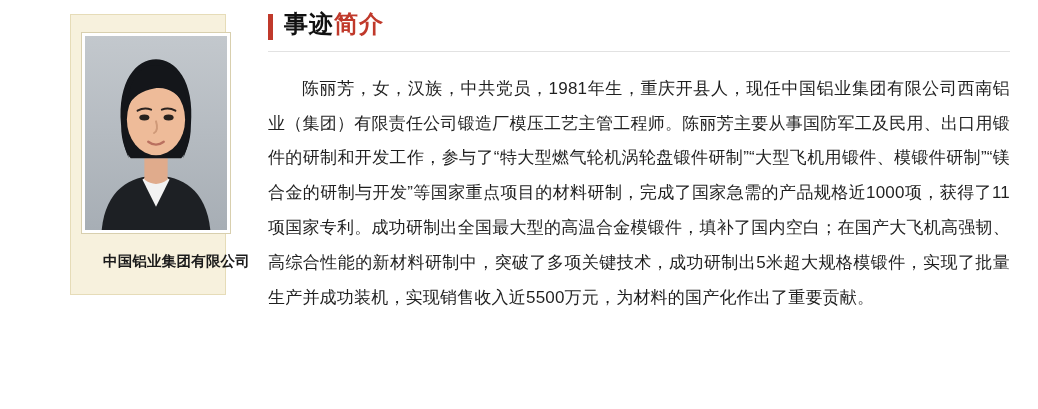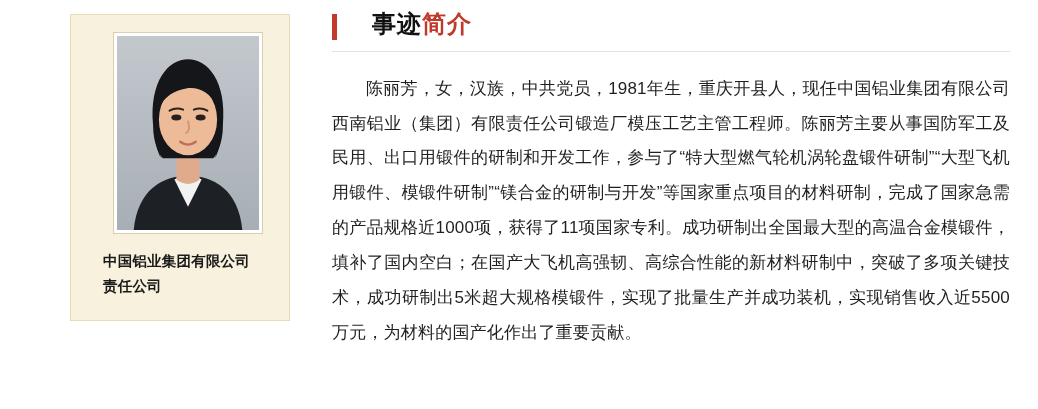--- a/index.html
+++ b/index.html
@@ -16,21 +16,21 @@
   .page {
     position: relative;
     width: 1038px;
     height: 409px;
     display: flex;
     align-items: flex-start;
     box-sizing: border-box;
   }
   
   .profile-card {
-    width: 220px;
+    width: 156px;
     margin: 14px 0 0 70px;
     background: #f7f1dd;
     border: 1px solid #e6dcb8;
     box-sizing: border-box;
     padding: 18px 16px 20px 32px;
     display: flex;
     flex-direction: column;
     align-items: center;
   }
   .portrait-frame {
@@ -65,21 +65,20 @@
   .content {
     flex: 1;
     margin: 10px 28px 0 42px;
     min-width: 0;
   }
   .section-head {
     position: relative;
     padding-bottom: 12px;
     margin-bottom: 14px;
     border-bottom: 1px solid #e2e2e2;
-    padding-left: 24px;
   }
   .section-head .bar {
     position: absolute;
     left: 0;
     top: 4px;
     width: 5px;
     height: 26px;
     background: #c0392b;
   }
   .section-title {
@@ -136,21 +135,20 @@
         <ellipse cx="87" cy="84" rx="5.2" ry="3" fill="#27211e"></ellipse>
         <path d="M55 77 q7 -4 14 -1" stroke="#2b2320" stroke-width="2" fill="none" stroke-linecap="round"></path>
         <path d="M80 76 q7 -3 14 1" stroke="#2b2320" stroke-width="2" fill="none" stroke-linecap="round"></path>
 
         <path d="M74 88 q3 9 -2 12" stroke="#cf9978" stroke-width="2" fill="none" stroke-linecap="round"></path>
         <path d="M66 109 q8 6 16 0" stroke="#b9705f" stroke-width="2.4" fill="none" stroke-linecap="round"></path>
       </svg>
     </div>
     <div class="profile-lines">
       <div>中国铝业集团有限公司</div>
-      <div>责任公司</div>
     </div>
   </div>
 
   <div class="content">
     <div class="section-head">
       <span class="bar"></span>
       <div class="section-title">
         <span class="t1">事迹</span><span class="t2">简介</span>
       </div>
     </div>

